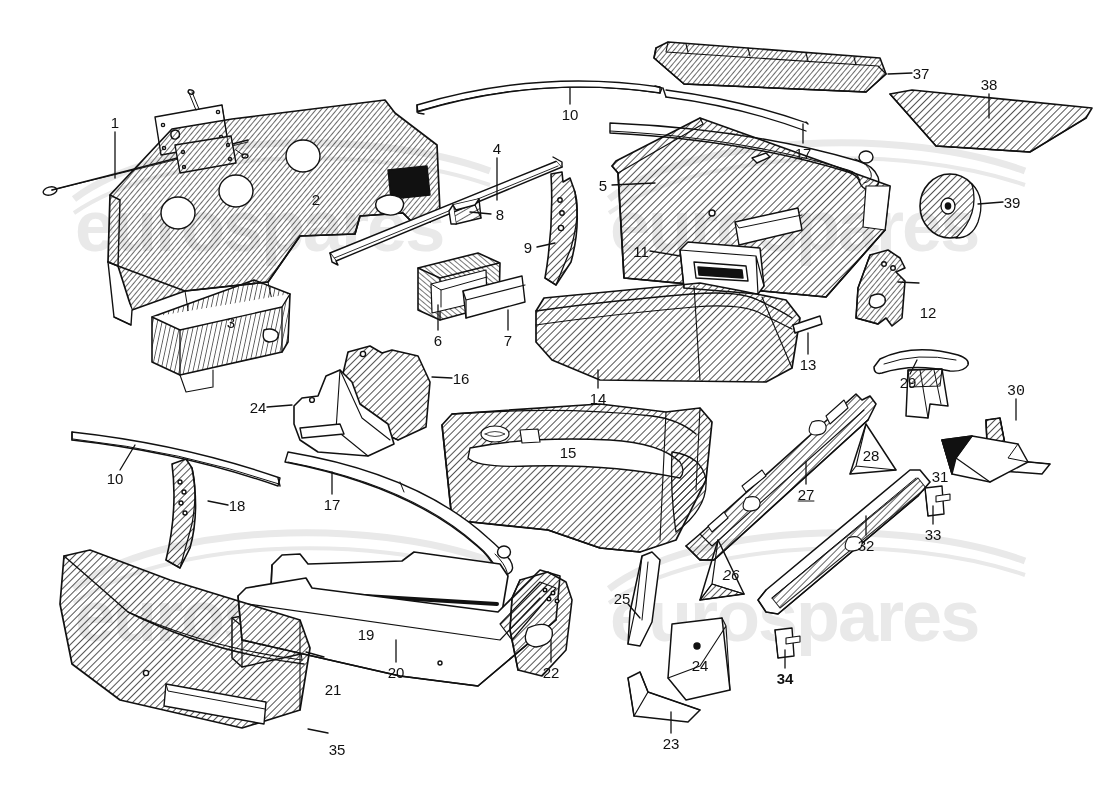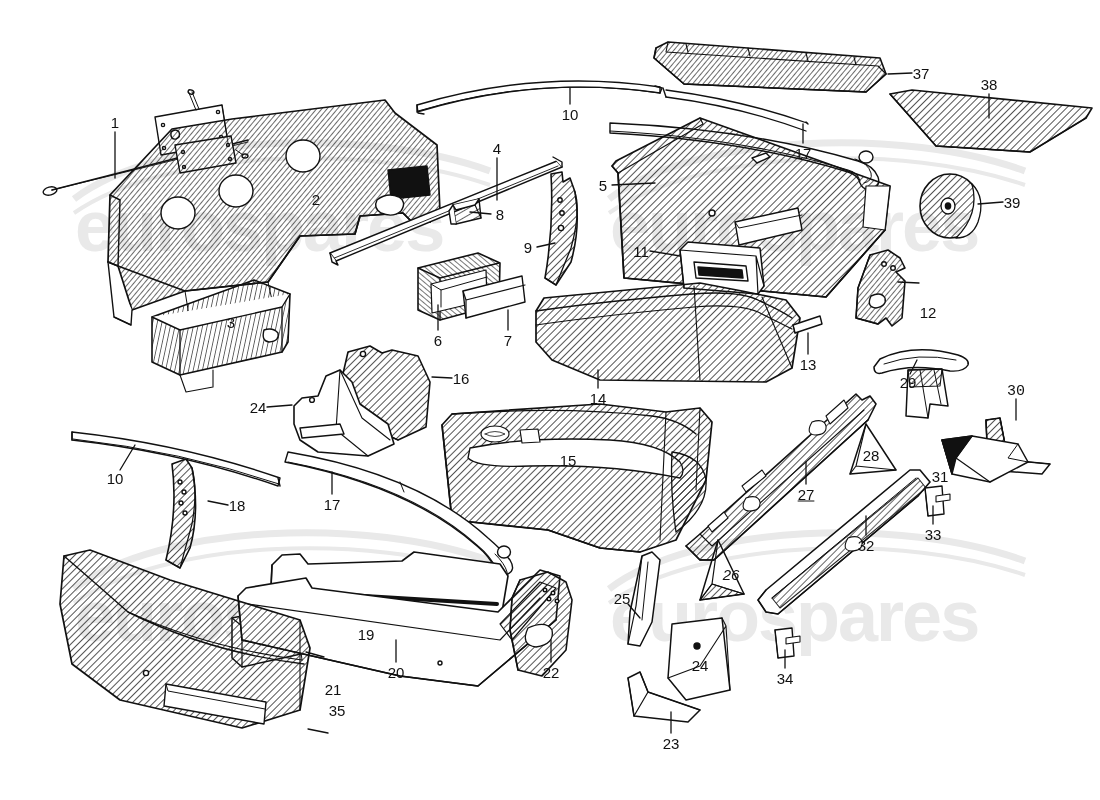--- a/index.html
+++ b/index.html
@@ -460,41 +460,41 @@
       <div class="lbl" style="left: 438px; top: 340px;">6</div>
       <div class="lbl" style="left: 508px; top: 340px;">7</div>
       <div class="lbl" style="left: 500px; top: 214px;">8</div>
       <div class="lbl" style="left: 528px; top: 247px;">9</div>
       <div class="lbl" style="left: 570px; top: 114px;">10</div>
       <div class="lbl" style="left: 115px; top: 478px;">10</div>
       <div class="lbl" style="left: 641px; top: 251px;">11</div>
       <div class="lbl" style="left: 928px; top: 283px; margin-top: 29px;">12</div>
       <div class="lbl" style="left: 808px; top: 364px;">13</div>
       <div class="lbl" style="left: 598px; top: 398px;">14</div>
-      <div class="lbl" style="left: 568px; top: 452px; margin-top: 8px;">15</div>
+      <div class="lbl" style="left: 568px; top: 452px;">15</div>
       <div class="lbl" style="left: 461px; top: 378px;">16</div>
       <div class="lbl" style="left: 803px; top: 153px;">17</div>
       <div class="lbl" style="left: 332px; top: 504px;">17</div>
       <div class="lbl" style="left: 237px; top: 505px;">18</div>
       <div class="lbl" style="left: 366px; top: 590px; margin-top: 44px;">19</div>
       <div class="lbl" style="left: 396px; top: 672px;">20</div>
       <div class="lbl" style="left: 333px; top: 657px; margin-top: 32px;">21</div>
       <div class="lbl" style="left: 551px; top: 672px;">22</div>
       <div class="lbl" style="left: 671px; top: 743px;">23</div>
       <div class="lbl" style="left: 700px; top: 665px;">24</div>
       <div class="lbl" style="left: 622px; top: 598px;">25</div>
       <div class="lbl" style="left: 731px; top: 574px; font-style: italic;">26</div>
       <div class="lbl" style="left: 806px; top: 494px; text-decoration: underline;">27</div>
       <div class="lbl" style="left: 871px; top: 455px;">28</div>
       <div class="lbl" style="left: 908px; top: 382px;">29</div>
       <div class="lbl" style="left: 1016px; top: 391px; font-family: Liberation Mono, monospace;">30</div>
       <div class="lbl" style="left: 940px; top: 456px; margin-top: 20px;">31</div>
       <div class="lbl" style="left: 866px; top: 545px;">32</div>
       <div class="lbl" style="left: 933px; top: 534px;">33</div>
-      <div class="lbl" style="left: 785px; top: 678px;">34</div>
-      <div class="lbl" style="left: 337px; top: 710px;">35</div>
+      <div class="lbl" style="left: 785px; top: 678px; font-weight: bold;">34</div>
+      <div class="lbl" style="left: 337px; top: 749px;">35</div>
       <div class="lbl" style="left: 258px; top: 407px;">24</div>
       <div class="lbl" style="left: 921px; top: 73px;">37</div>
       <div class="lbl" style="left: 989px; top: 84px;">38</div>
       <div class="lbl" style="left: 1012px; top: 202px;">39</div>
     </div>
 
 </div>
 
 </body></html>

